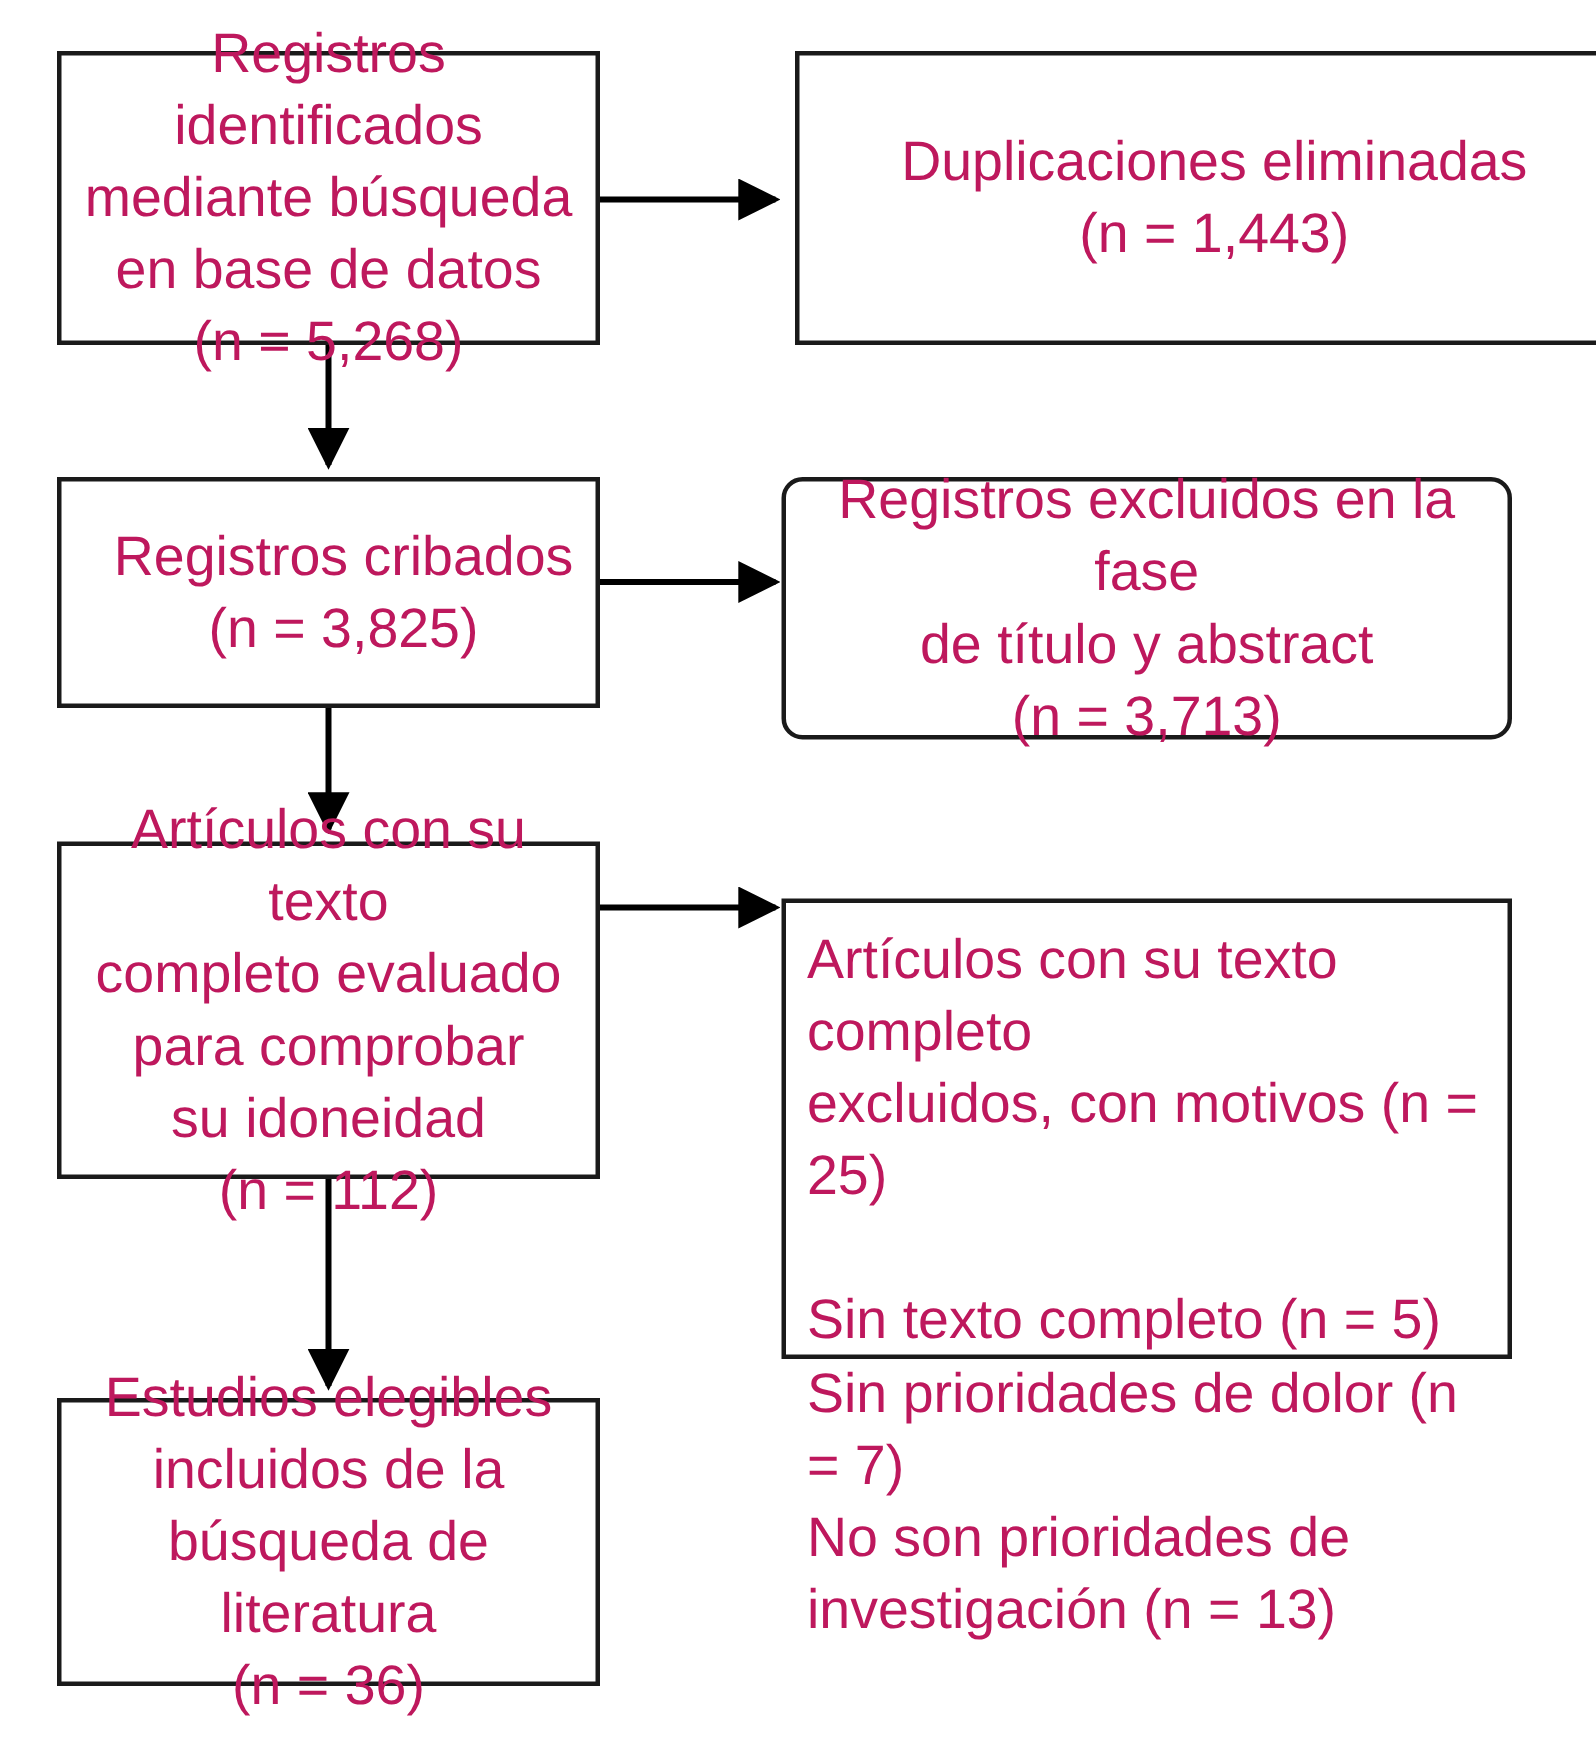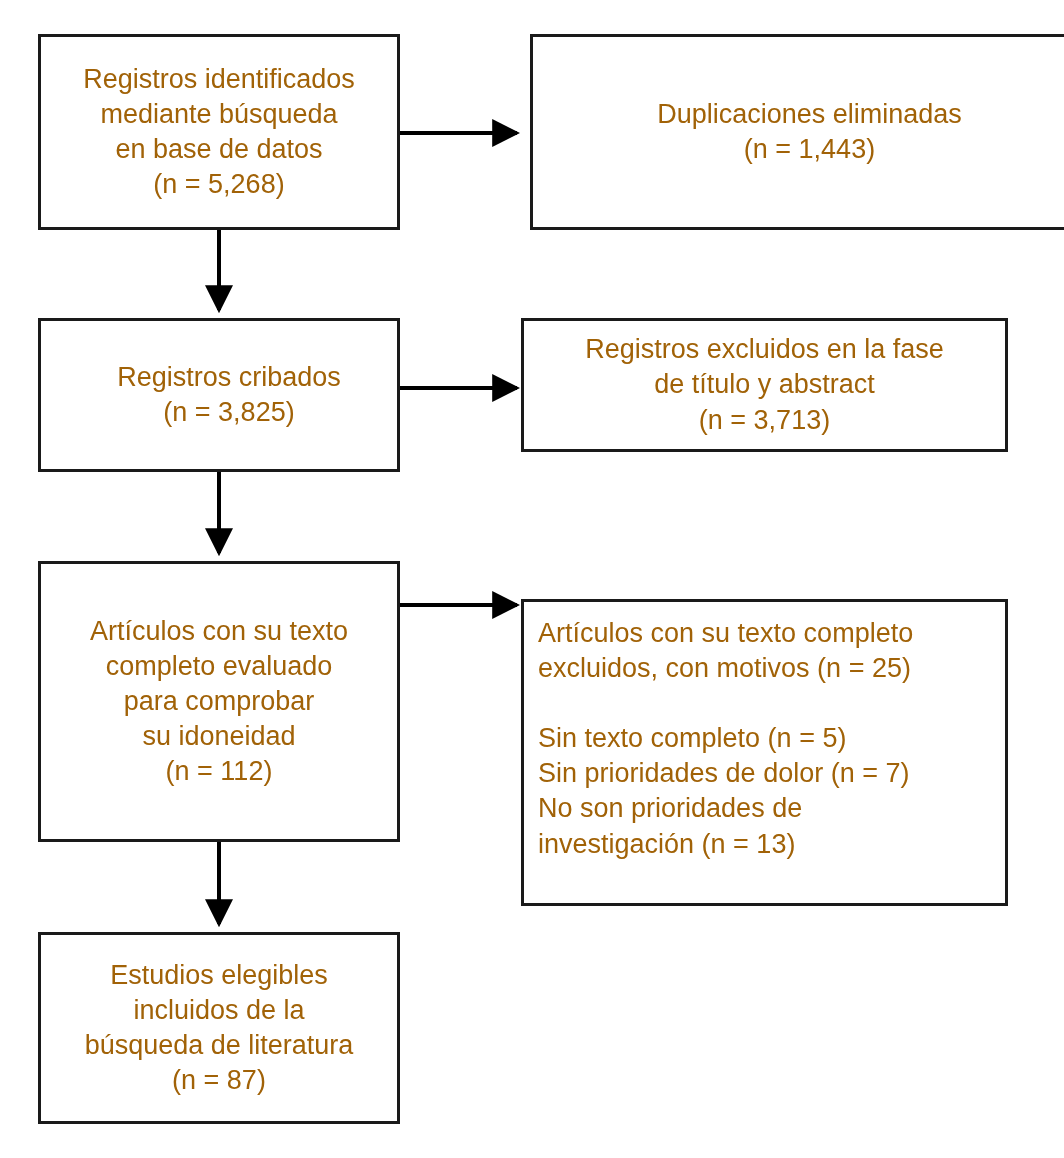--- a/index.html
+++ b/index.html
@@ -20,24 +20,24 @@
   .box {
     position: absolute;
     box-sizing: border-box;
     border: 3px solid #1a1a1a;
     background: #ffffff;
     display: flex;
     align-items: center;
     justify-content: center;
   }
   .box-text {
-    font-size: 27px;
+    font-size: 37px;
     line-height: 1.30;
     text-align: center;
-    color: #a16207;
+    color: #be185d;
     white-space: pre-line;
     padding: 0 8px;
   }
   .box.left-align {
     align-items: flex-start;
     justify-content: flex-start;
   }
   .box.left-align .box-text {
     text-align: left;
     padding: 14px 10px 0 14px;
@@ -87,27 +87,27 @@
   <div class="box" style="left:530px; top:34px; width:559px; height:196px;">
     <div class="box-text">Duplicaciones eliminadas
 (n = 1,443)</div>
   </div>
 
   <div class="box" style="left:38px; top:318px; width:362px; height:154px;padding-left:20px;">
     <div class="box-text">Registros cribados
 (n = 3,825)</div>
   </div>
 
-  <div class="box" style="left:521px; top:318px; width:487px; height:134px;">
+  <div class="box" style="left:521px; top:318px; width:487px; height:175px;border-radius:14px;">
     <div class="box-text">Registros excluidos en la fase
 de título y abstract
 (n = 3,713)</div>
   </div>
 
-  <div class="box" style="left:38px; top:561px; width:362px; height:281px;">
+  <div class="box" style="left:38px; top:561px; width:362px; height:225px;">
     <div class="box-text">Artículos con su texto
 completo evaluado
 para comprobar
 su idoneidad
 (n = 112)</div>
   </div>
 
   <div class="box left-align" style="left:521px; top:561px; width:487px; height:307px;margin-top:38px;">
     <div class="box-text">Artículos con su texto completo
 excluidos, con motivos (n = 25)
@@ -115,16 +115,16 @@
 Sin texto completo (n = 5)
 Sin prioridades de dolor (n = 7)
 No son prioridades de
 investigación (n = 13)</div>
   </div>
 
   <div class="box" style="left:38px; top:932px; width:362px; height:192px;">
     <div class="box-text">Estudios elegibles
 incluidos de la
 búsqueda de literatura
-(n = 87)</div>
+(n = 36)</div>
   </div>
 
 </div>
 
 </body></html>

